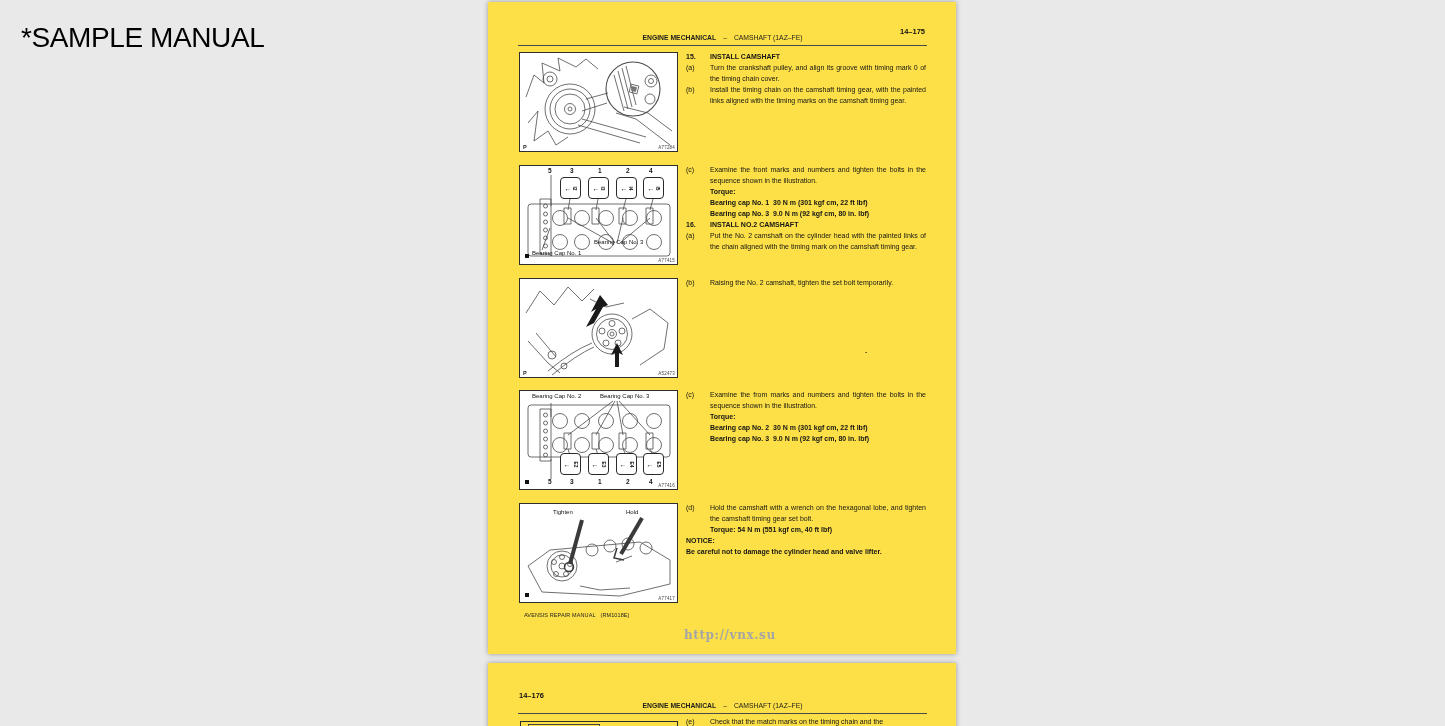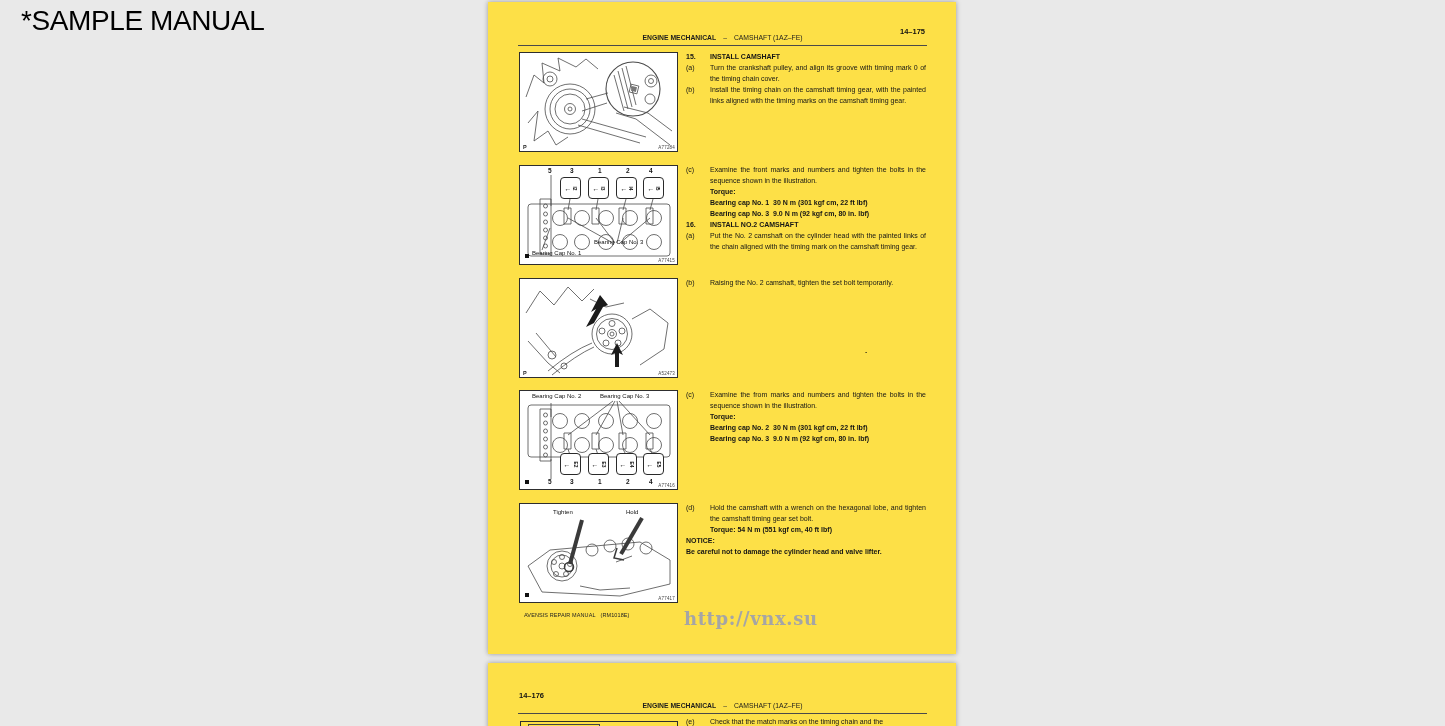--- a/index.html
+++ b/index.html
@@ -4,21 +4,21 @@
 <style>
   * { box-sizing: border-box; }
   html,body { margin:0; padding:0; }
   body {
     width:1445px; height:726px; position:relative; overflow:hidden;
     background:#e9e9e9;
     font-family:"Liberation Sans", sans-serif;
     color:#1c1c1c;
   }
   .sample-label{
-    position:absolute; left:21px; top:5px;
+    position:absolute; left:21px; top:22px;
     font-size:28px; letter-spacing:-0.4px; color:#000;
   }
   .page{
     position:absolute; left:488px; width:468px; background:#fde047;
     box-shadow:0 0 5px rgba(0,0,0,0.35);
   }
   #page1{ top:2px; height:652px; }
   #page2{ top:663px; height:90px; }
   .pagenum{ position:absolute; font-weight:bold; font-size:7.5px; color:#111; }
   .pg-header{
@@ -53,23 +53,23 @@
   .fnum{ position:absolute; font-size:6.5px; font-weight:bold; color:#111; }
   .callout{
     position:absolute; width:21px; height:22px; border:1px solid #2a2a2a;
     border-radius:4px; background:#fff; display:flex; align-items:center; justify-content:center; gap:1px;
   }
   .callout .arr{ font-size:7px; line-height:1; color:#111; }
   .callout .cnum{ font-size:4.8px; font-weight:bold; transform:rotate(90deg); line-height:1; color:#111; }
   .footerline{ position:absolute; left:36px; top:610px; font-size:5.5px; color:#222; letter-spacing:0.1px; }
   .straydot{ position:absolute; left:377px; top:344px; font-size:8px; font-weight:bold; color:#111; }
   .watermark{
-    position:absolute; left:684px; top:608px;
+    position:absolute; left:684px; top:628px;
     font-family:"DejaVu Serif", serif; font-weight:bold;
-    font-size:18px; color:#a5a5a5; letter-spacing:0.6px;
+    font-size:12px; color:#a5a5a5; letter-spacing:0.6px;
   }
   .partial-figbox{ position:absolute; left:32px; top:58px; width:158px; height:30px; border:1px solid #2e2e2e; }
   .partial-figbox .inner{ position:absolute; left:7px; top:2px; width:72px; height:26px; border:1px solid #444; }
   line, path, circle, rect, polyline { vector-effect:non-scaling-stroke; }
 </style>
 </head>
 <body>
 
 <div class="sample-label">*SAMPLE MANUAL</div>
 

